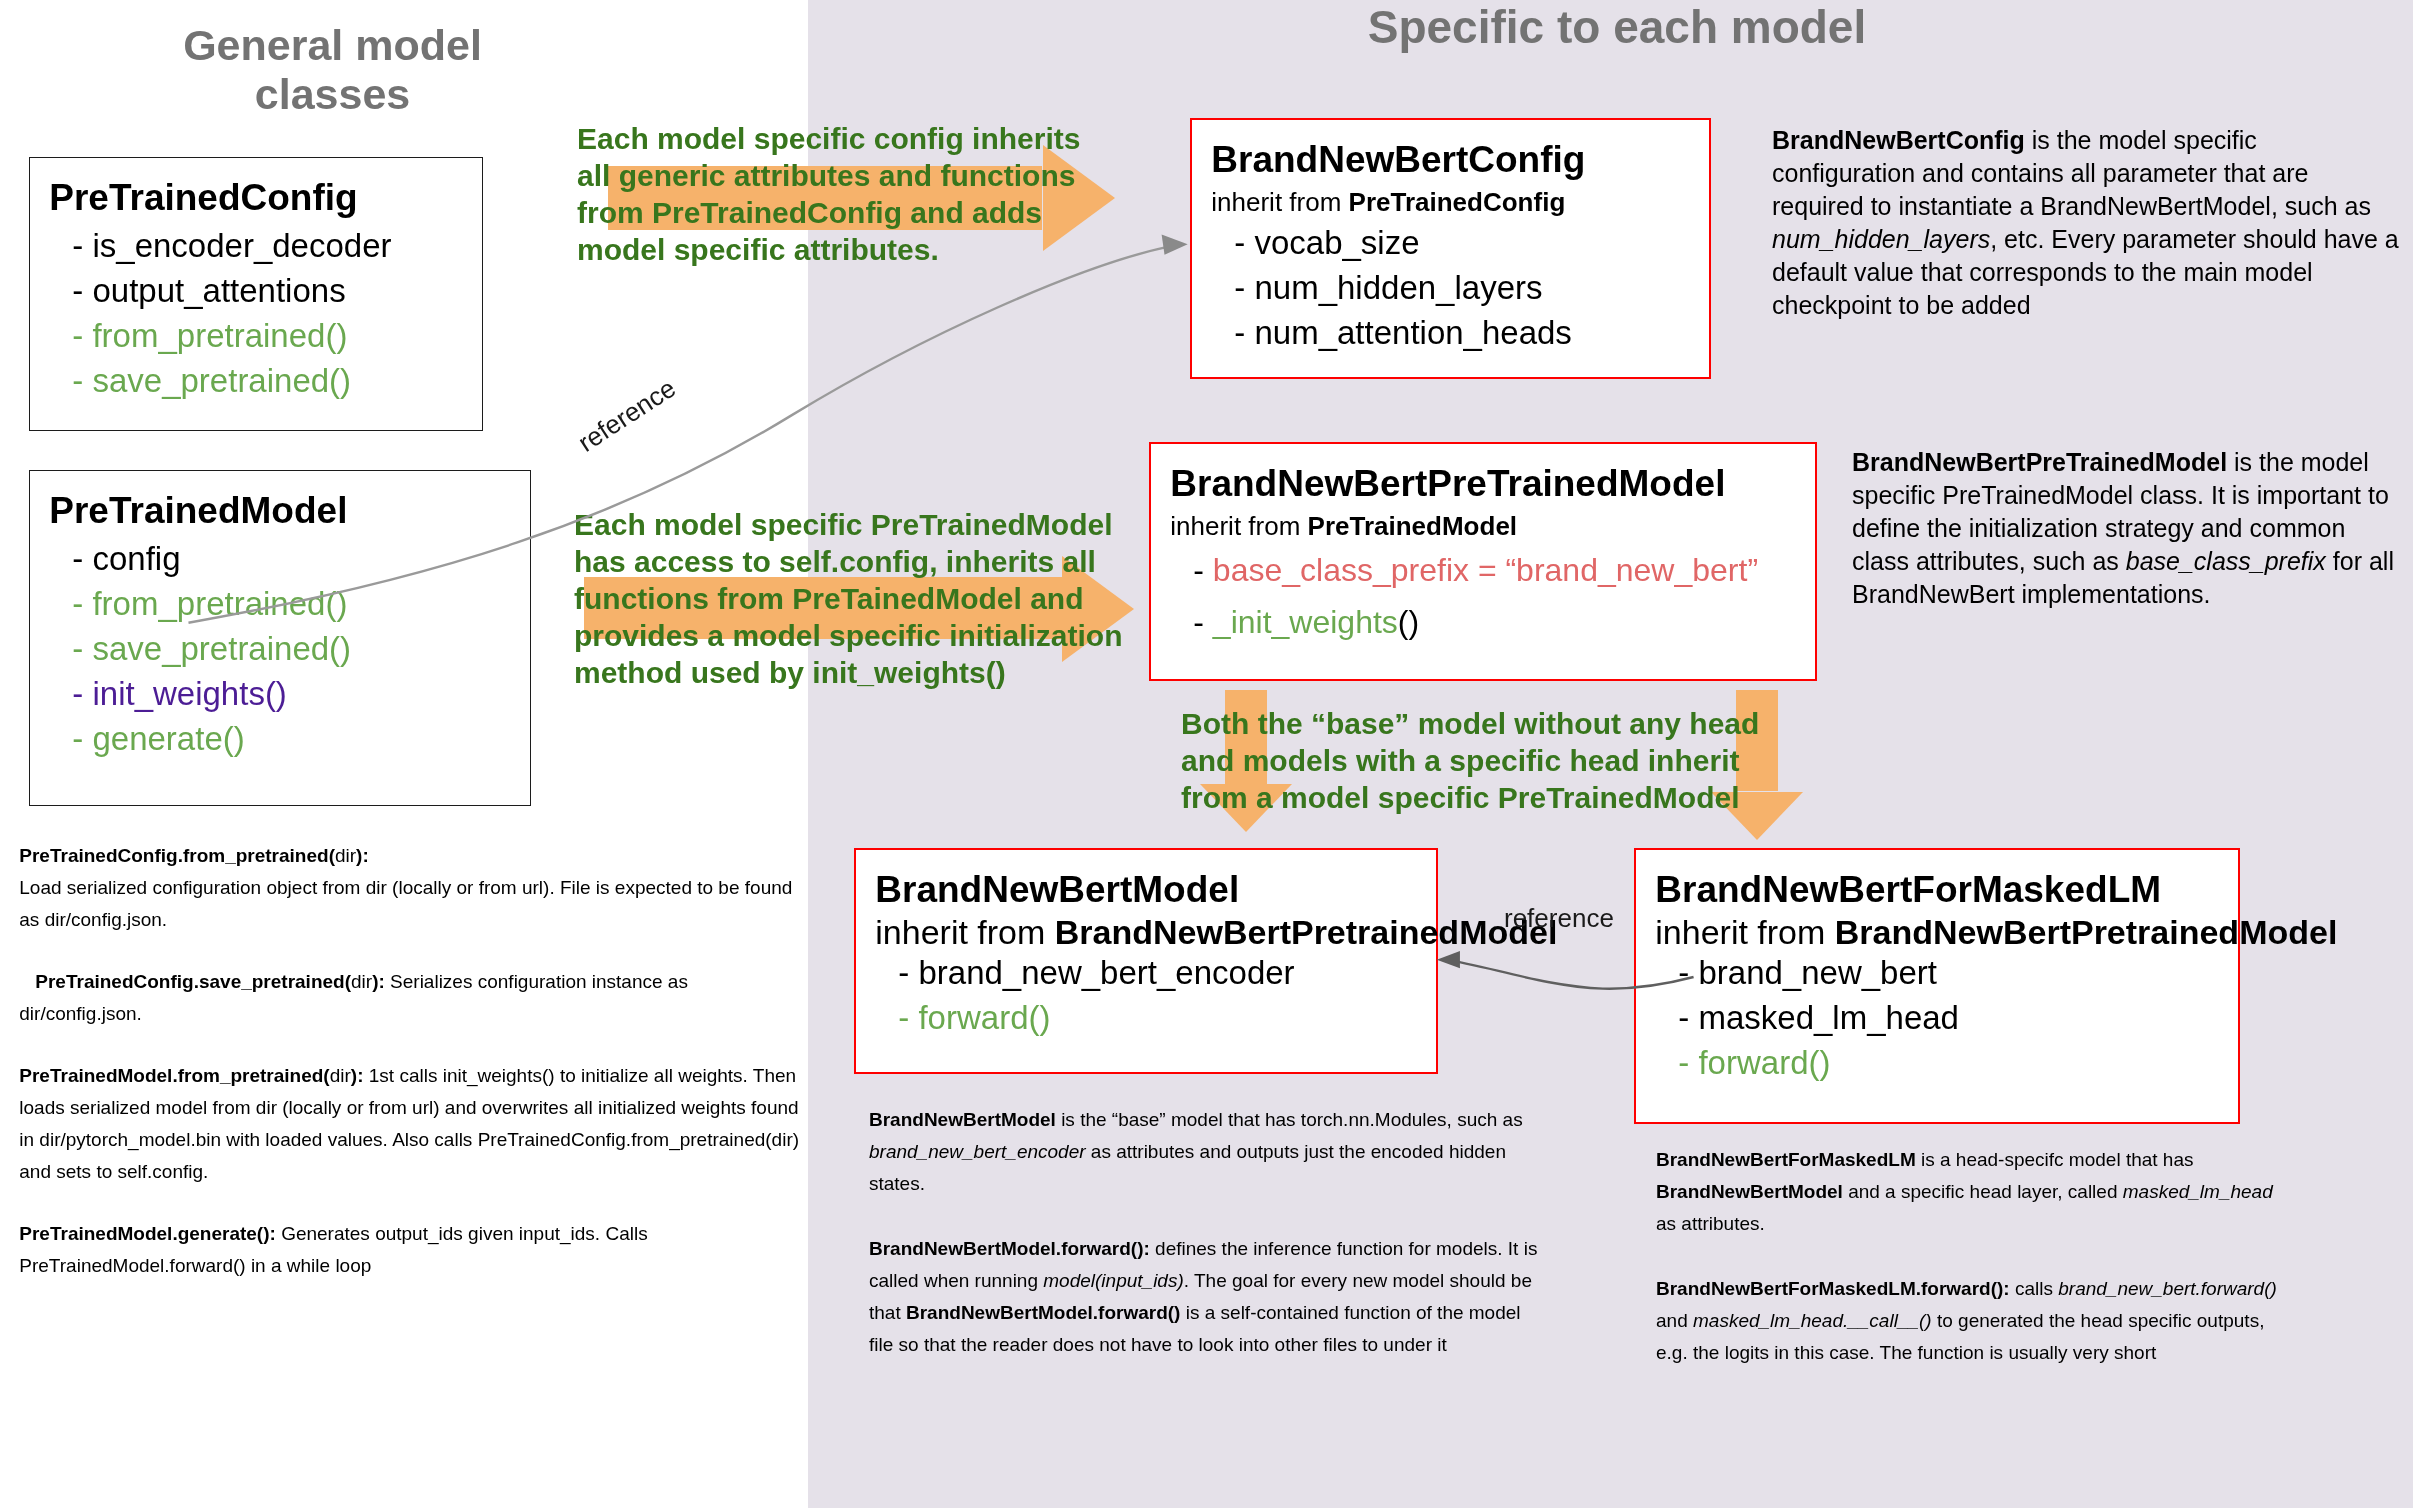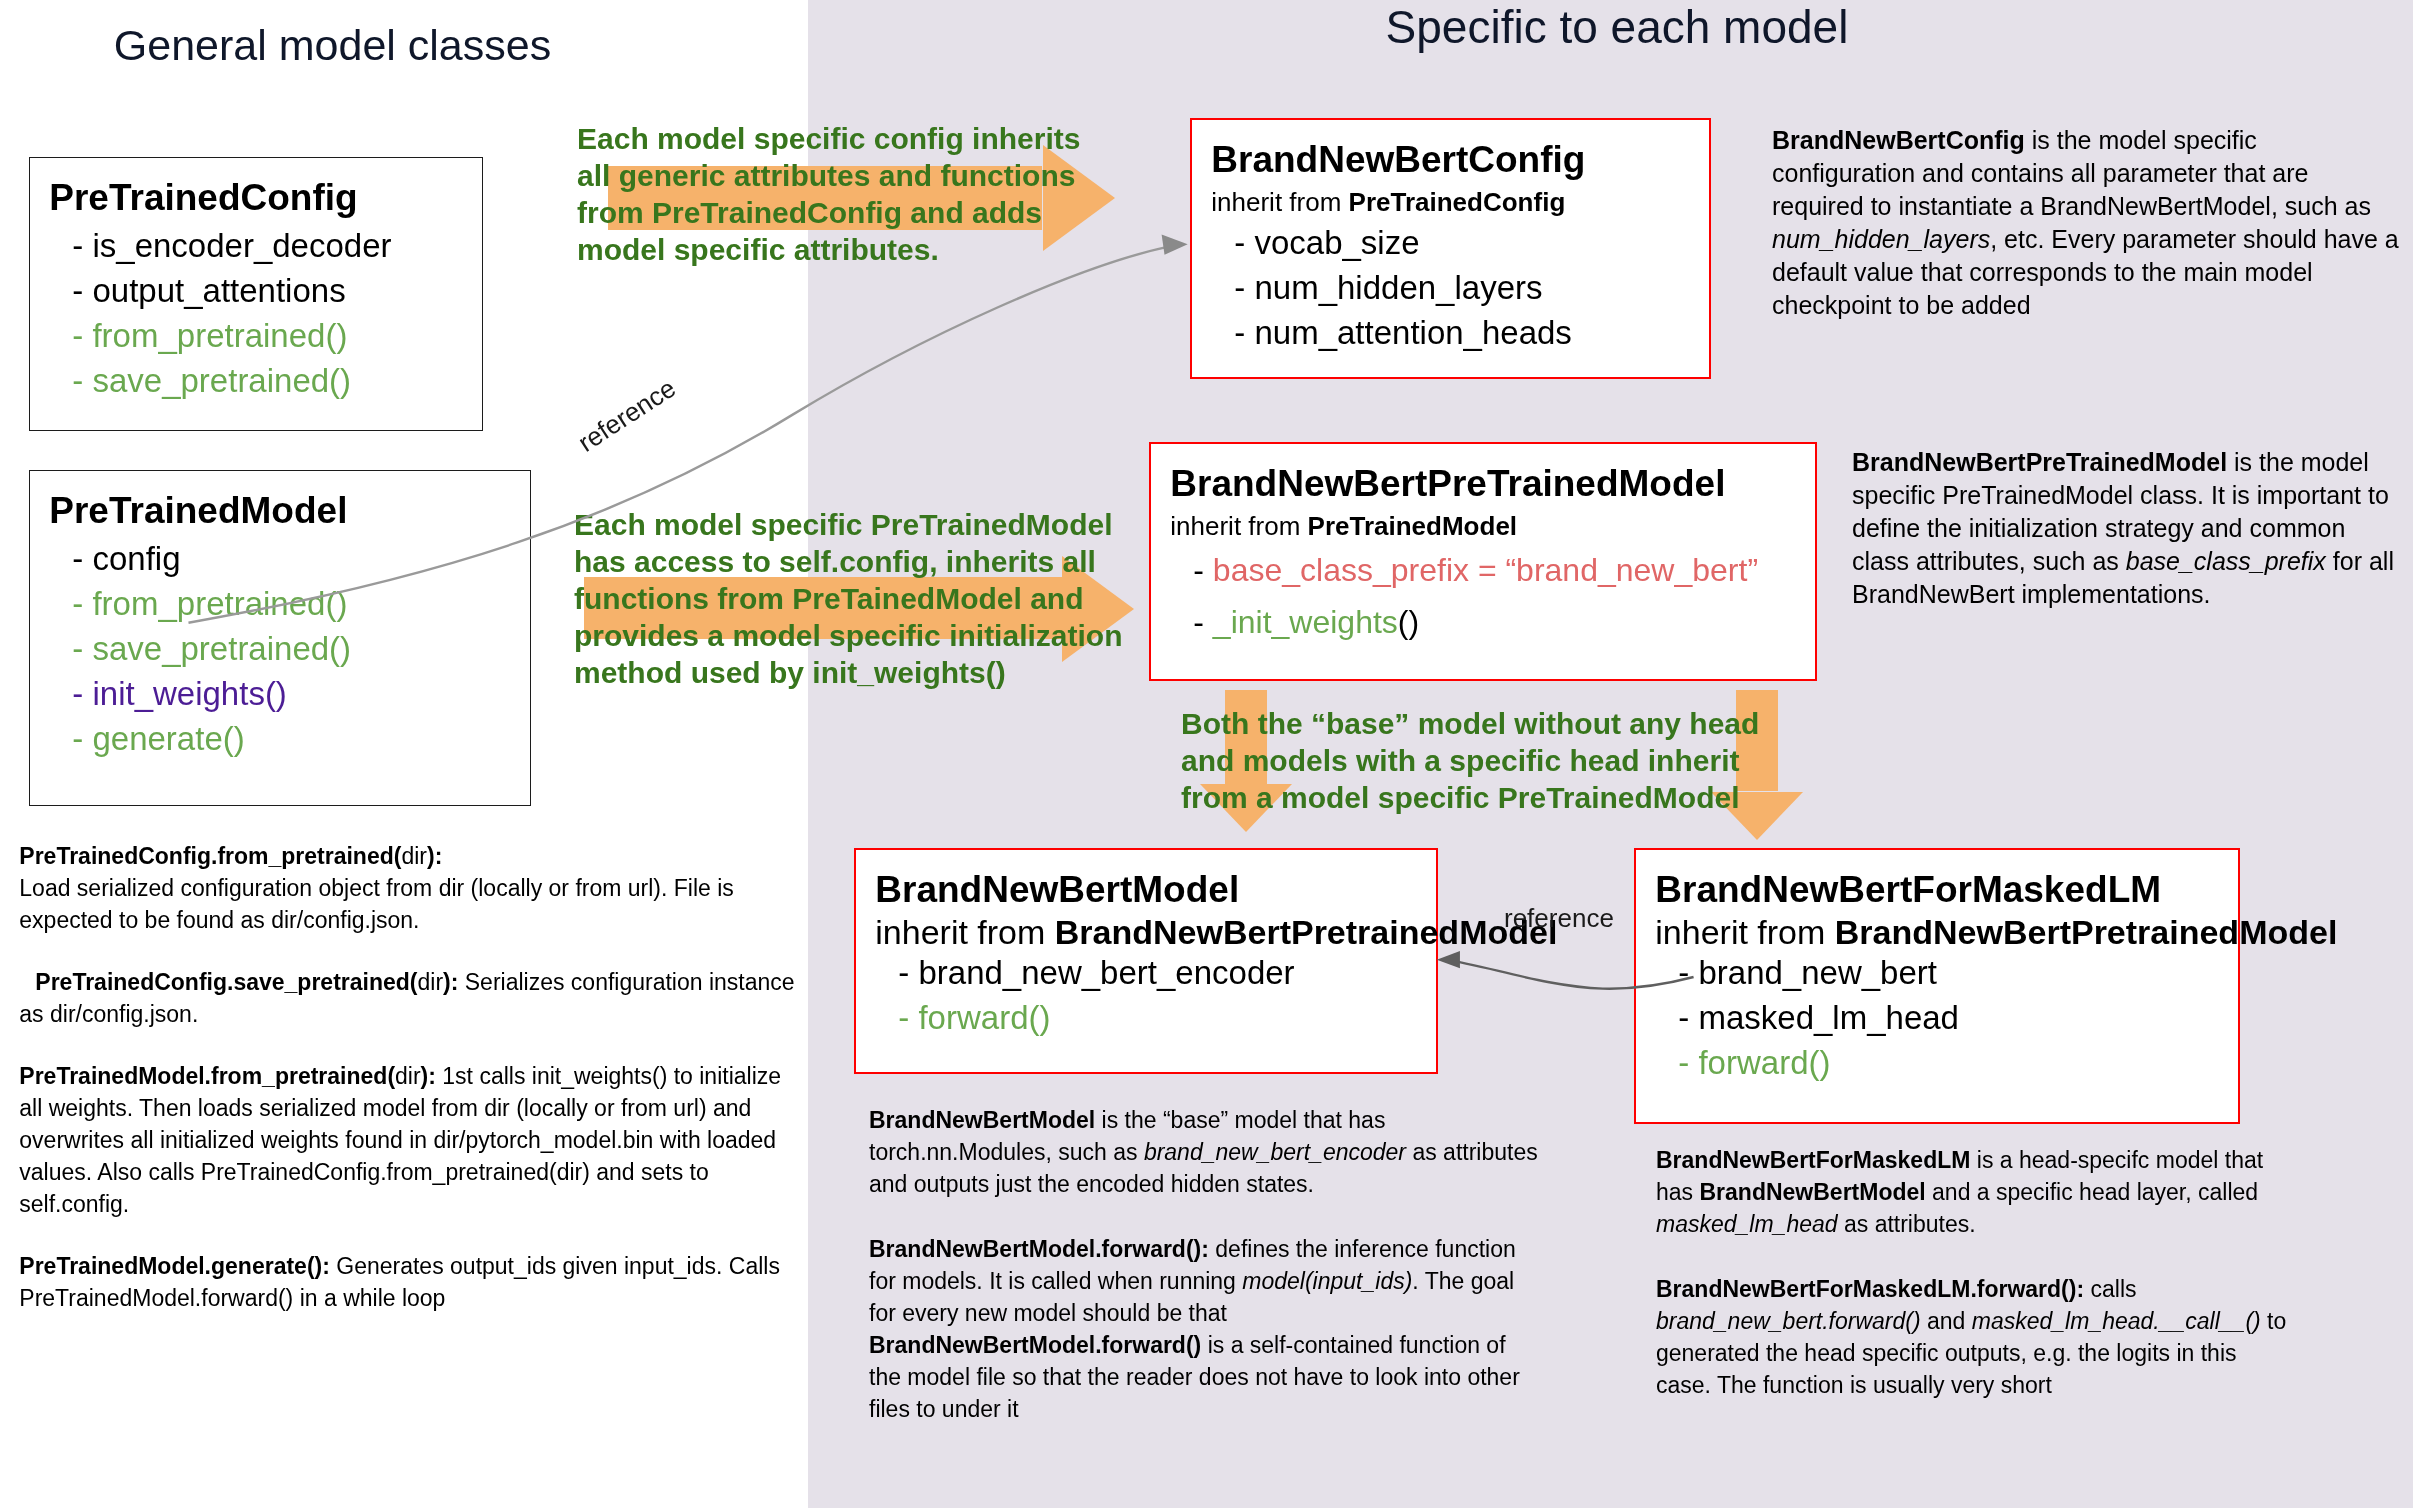--- a/index.html
+++ b/index.html
@@ -4,42 +4,42 @@
 <style>
   html,body { margin:0; padding:0; }
   body {
     width:2414px; height:1508px; position:relative; overflow:hidden;
     background:#ffffff;
     font-family:"Liberation Sans", sans-serif;
     color:#000;
   }
   .bg-right { position:absolute; left:808px; top:0; width:1606px; height:1508px; background:#e5e1e9; z-index:0; }
 
-  .section-title { position:absolute; font-weight:normal; color:#0f172a; text-align:center; z-index:2; }
+  .section-title { position:absolute; font-weight:bold; color:#737373; text-align:center; z-index:2; }
   #title-left  { left:101px;  top:21px; width:463px; font-size:43px; }
   #title-right { left:1231px; top:0;  width:772px; font-size:46px; }
 
   .box { position:absolute; background:#fff; box-sizing:border-box; padding:15.4px 19.3px; z-index:2; }
   .box.black { border:1.9px solid #1c1c1c; }
   .box.red   { border:2.9px solid #fe0000; }
   .box-title   { font-size:37px; font-weight:bold; line-height:50px; white-space:nowrap; }
   .box-inherit { font-size:26px; line-height:35px; white-space:nowrap; }
   .box-inherit.small { font-size:34px; }
   .box-item  { font-size:33px; line-height:45px; padding-left:23px; white-space:nowrap; }
   .items-loose .box-item { line-height:52px; font-size:32px; }
 
   .note { position:absolute; color:#38761d; font-weight:bold; font-size:30px; line-height:37px; white-space:pre-line; z-index:2; }
 
   .arrow-body { position:absolute; background:#f6b26b; z-index:1; }
   .arrow-head-right { position:absolute; width:0; height:0; z-index:1;
       border-top:53px solid transparent; border-bottom:53px solid transparent; border-left:72px solid #f6b26b; }
   .arrow-head-down { position:absolute; width:0; height:0; z-index:1;
       border-left:46px solid transparent; border-right:46px solid transparent; border-top:48px solid #f6b26b; }
 
-  .para-block { position:absolute; z-index:2; font-size:23px; line-height:32px; }
+  .para-block { position:absolute; z-index:2; font-size:19px; line-height:32px; }
   .para { margin:0 0 30px 0; }
   .desc { position:absolute; z-index:2; font-size:25px; line-height:33px; }
 
   .ref-label { position:absolute; font-size:26px; color:#1a1a1a; z-index:2; }
   #reference-label-top { left:581px; top:430px; transform:rotate(-33deg); transform-origin:0 50%; }
   #reference-label-bottom { left:1504px; top:903px; }
 
   svg.overlay { position:absolute; left:0; top:0; z-index:4; pointer-events:none; }
 </style>
 </head>

